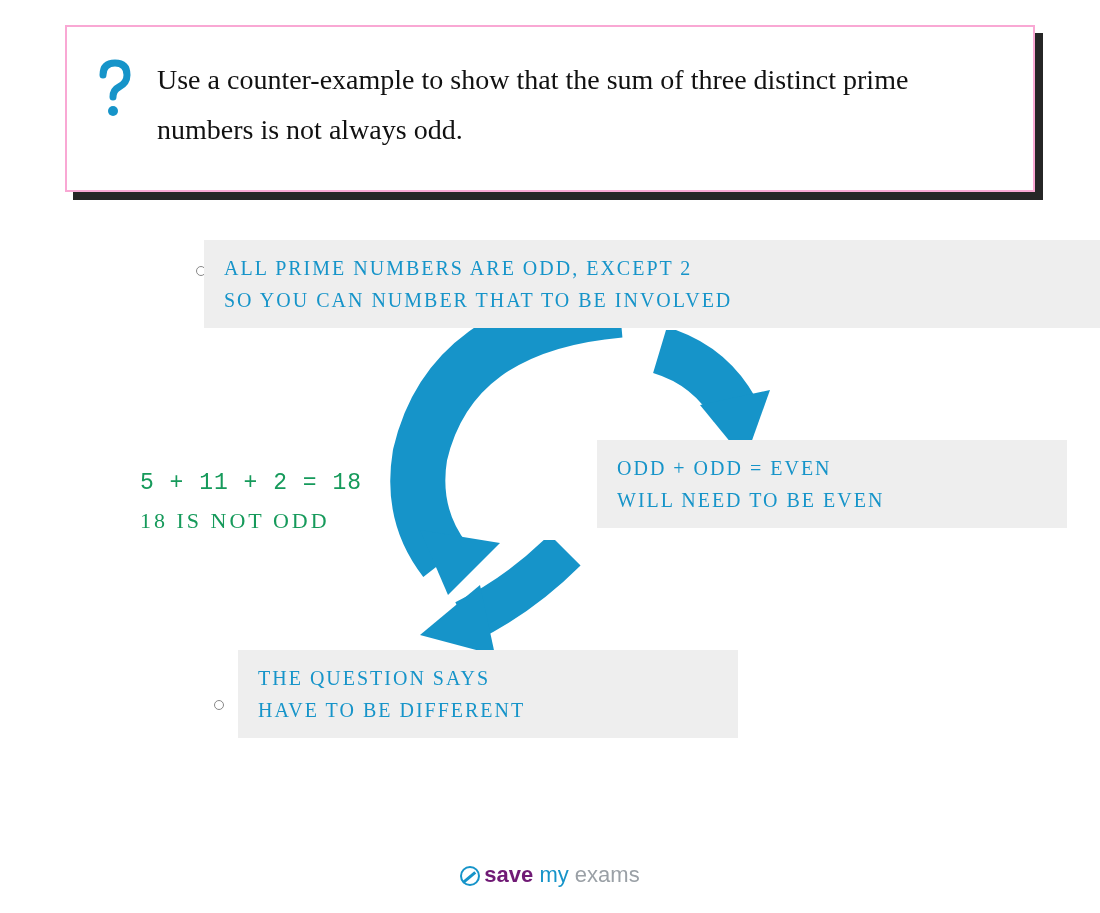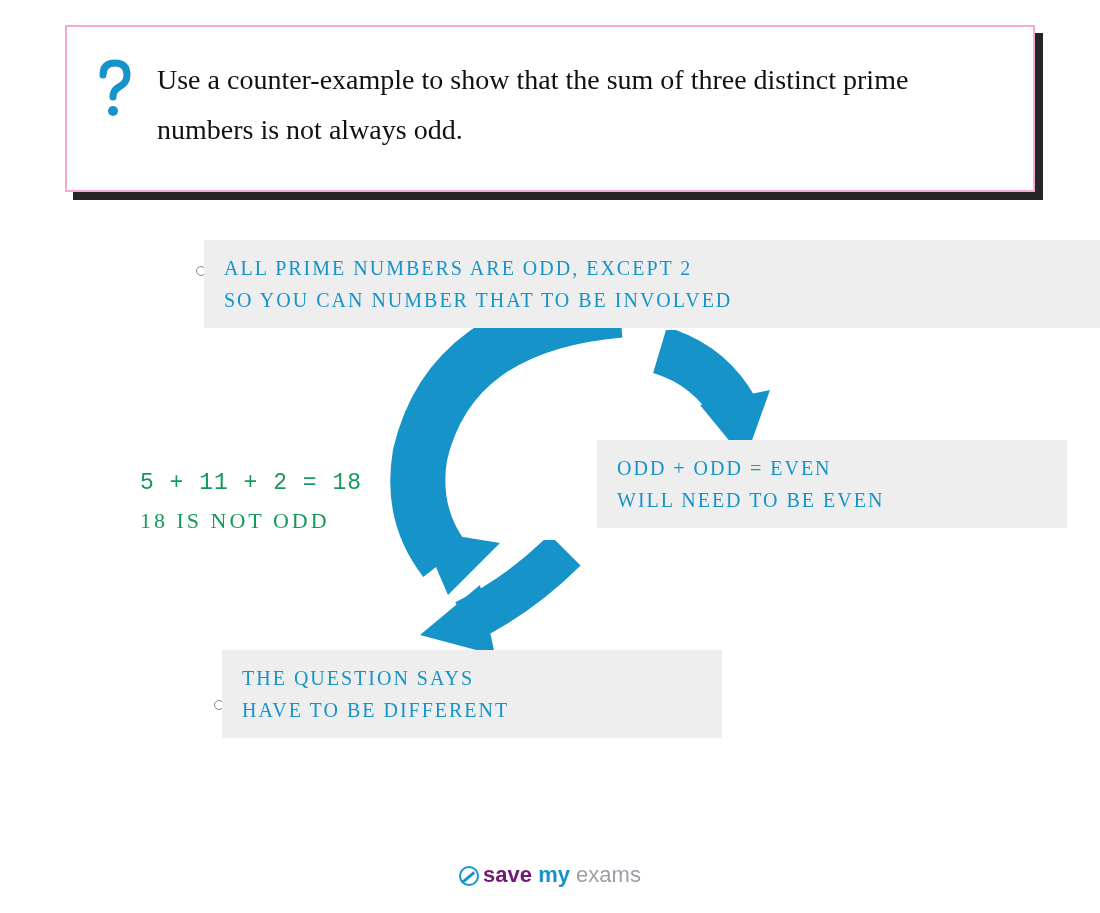--- a/index.html
+++ b/index.html
@@ -53,21 +53,21 @@
       width: 992px;
     }
     .note2 {
       top: 440px;
       left: 556px;
       width: 470px;
       margin-left: 41px;
     }
     .note3 {
       top: 650px;
-      left: 222px;
+      left: 238px;
       width: 500px;
     }
     .answer-line1 {
       position: absolute;
       top: 470px;
       left: 140px;
       font-family: Liberation Mono, monospace;
       font-size: 23px;
       color: #169a5b;
       letter-spacing: 1px;
@@ -108,21 +108,21 @@
       bottom: 25px;
       left: 0;
       width: 100%;
       text-align: center;
       font-family: Arial, sans-serif;
       font-size: 22px;
       color: #9aa0a6;
     }
     .brand .accent {
       color: #1694c9;
-      font-weight: bold;
+      font-weight: normal;
     }
     .brand .gray-bold {
       font-weight: bold;
       color: #701a75;
     }
     .brand-icon {
       display: inline-block;
       width: 20px;
       height: 20px;
       border: 2.5px solid #1694c9;

